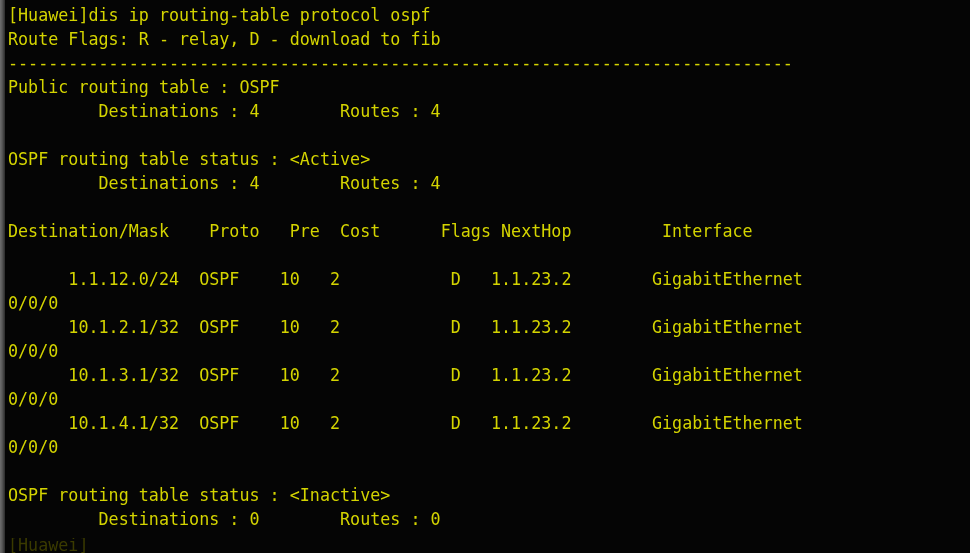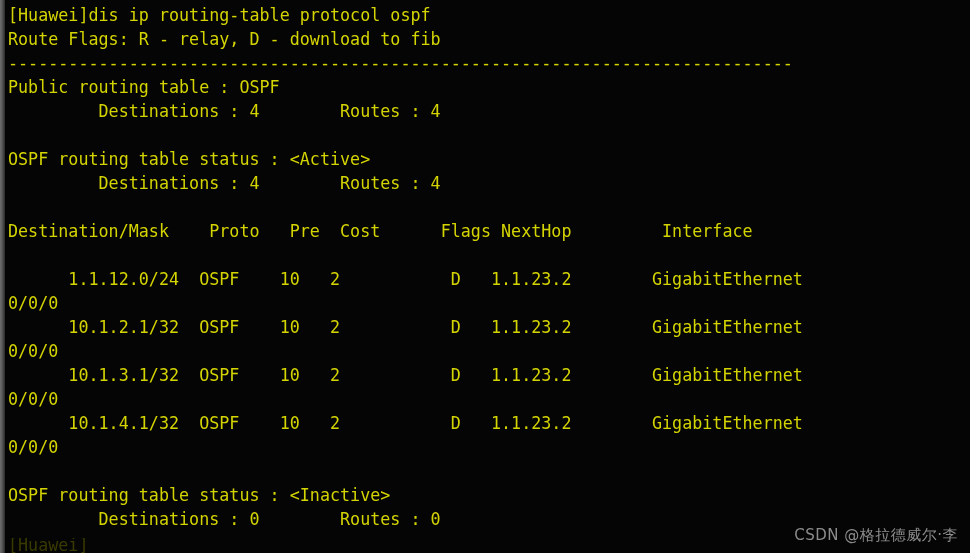--- a/index.html
+++ b/index.html
@@ -94,15 +94,14 @@
     <span class="line">0/0/0</span>
     <span class="line">      10.1.4.1/32  OSPF    10   2           D   1.1.23.2        GigabitEthernet</span>
     <span class="line">0/0/0</span>
     <span class="line blank"></span>
     <span class="line">OSPF routing table status : &lt;Inactive&gt;</span>
     <span class="line">         Destinations : 0        Routes : 0</span>
   </div>
 
   <div id="cursor-line">[Huawei]</div>
 
-  <div id="watermark">CSDN @格拉德威尔·李</div>
 
 </div>
 
 </body></html>

